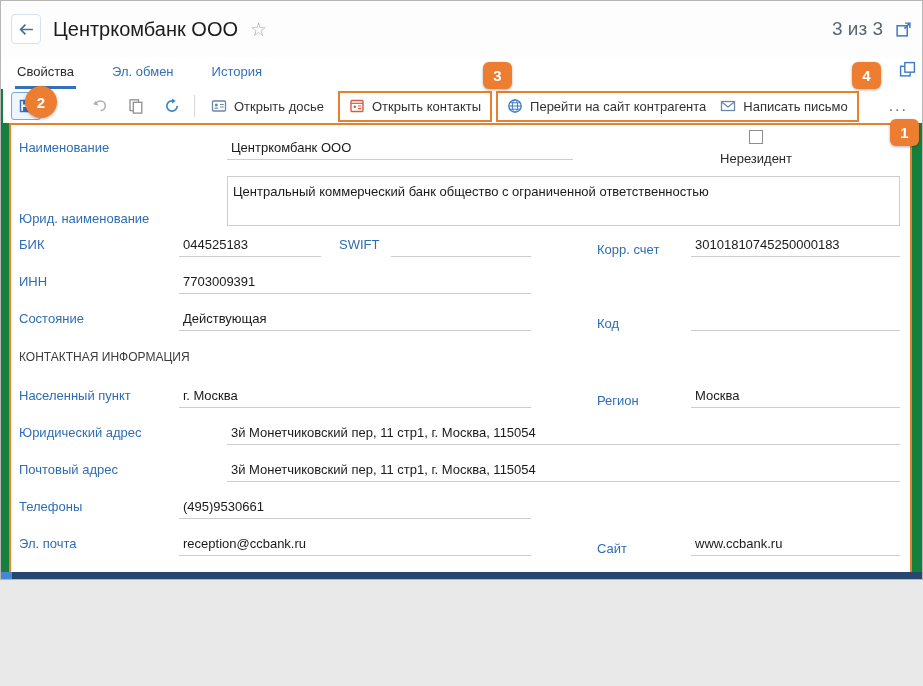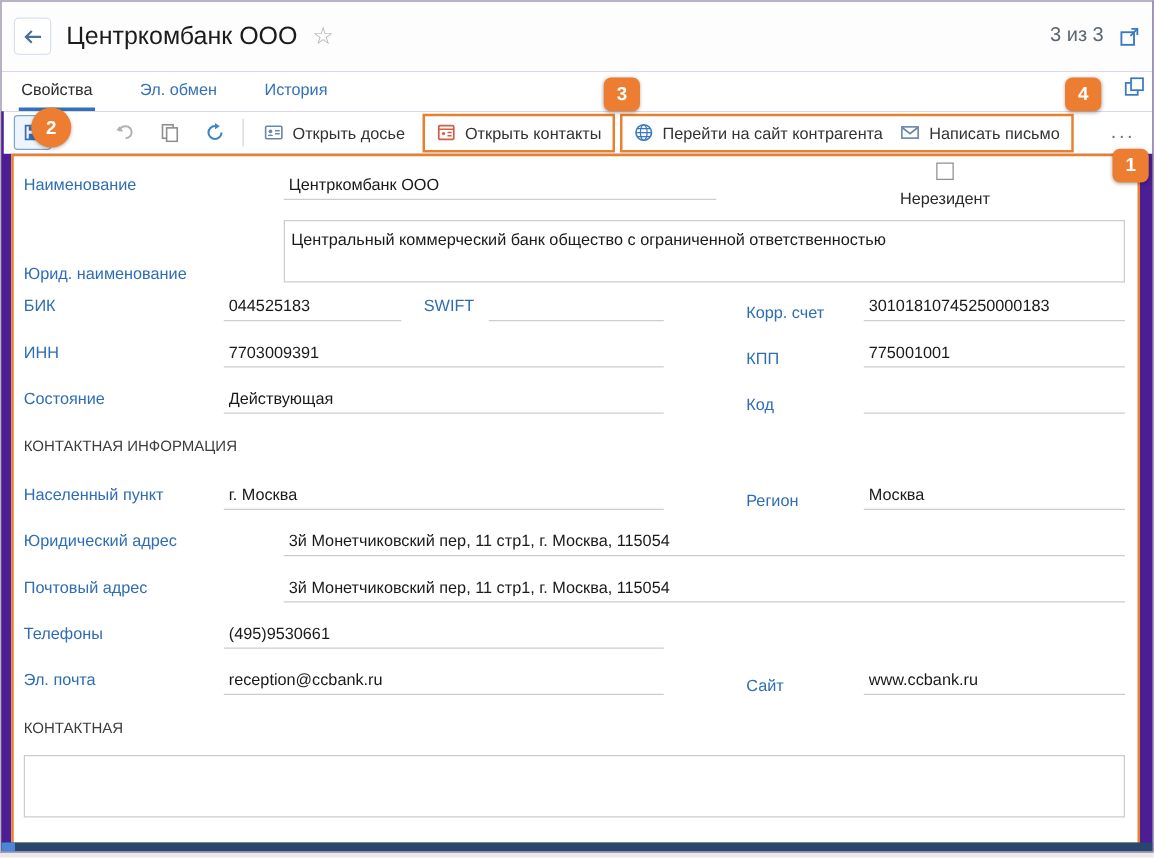--- a/index.html
+++ b/index.html
@@ -2,37 +2,37 @@
 <html><head>
 <meta charset="utf-8">
 <style>
   * { box-sizing: border-box; margin: 0; padding: 0; }
   body {
     width: 923px; height: 686px;
     font-family: "Liberation Sans", "DejaVu Sans", sans-serif;
     background: #e9e9e9;
   }
   .screen {
-    position: relative; width: 923px; height: 682px;
-    border: 1px solid #b6b6b6; background: #4c1d95; overflow: hidden;
+    position: relative; width: 923px; height: 580px;
+    border: 1px solid #b6b6b6; background: #15803d; overflow: hidden;
   }
   
   .header {
     position: absolute; top: 0; left: 0; right: 0; height: 56px;
     background: #fdfdfd; display: flex; align-items: center; padding: 0 10px;
   }
   .back-btn {
     width: 30px; height: 30px; border: 1px solid #d9e2ec; border-radius: 4px;
     background: #fff; display: flex; align-items: center; justify-content: center;
     cursor: pointer; margin-right: 12px;
   }
   .page-title { font-size: 20px; color: #1c1c1c; font-weight: 400; }
   .star { margin-left: 12px; color: #a9a9a9; font-size: 19px; line-height: 1; cursor: pointer; }
   .header-right { margin-left: auto; display: flex; align-items: center; gap: 12px; }
-  .pager { font-size: 16px; color: #5c6670; }
+  .pager { font-size: 19px; color: #5c6670; }
   .hdr-ico { width: 17px; height: 17px; cursor: pointer; }
   
   .tabs {
     position: absolute; top: 56px; left: 0; right: 0; height: 32px;
     display: flex; align-items: flex-end; padding: 0 14px; gap: 34px; background: #fff;
   }
   .tab { font-size: 13px; color: #3471b8; padding: 0 2px 7px 2px; cursor: pointer; border-bottom: 3px solid transparent; }
   .tab.active { color: #2b2b2b; border-bottom-color: #3471b8; }
   .tabs-right-ico { position: absolute; right: 6px; top: 60px; width: 17px; height: 17px; cursor: pointer; }
   
@@ -233,24 +233,20 @@
         <div class="rlabel">Корр. счет</div>
         <input class="finput" value="30101810745250000183" style="">
       </div>
     </div>
 
     <div class="frow">
       <div class="col-left">
         <div class="flabel">ИНН</div>
         <input class="finput" value="7703009391" style="">
       </div>
-      <div class="col-right">
-        <div class="rlabel">КПП</div>
-        <input class="finput" value="775001001" style="">
-      </div>
     </div>
 
     <div class="frow">
       <div class="col-left">
         <div class="flabel">Состояние</div>
         <input class="finput" value="Действующая" style="">
       </div>
       <div class="col-right">
         <div class="rlabel">Код</div>
         <input class="finput" value="" style="">

